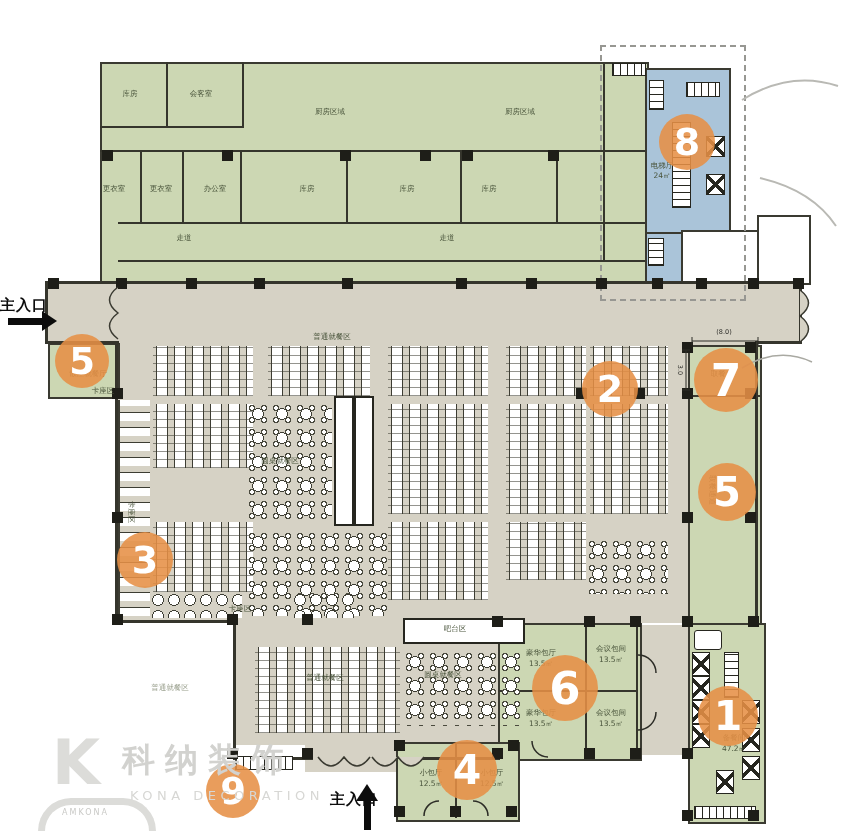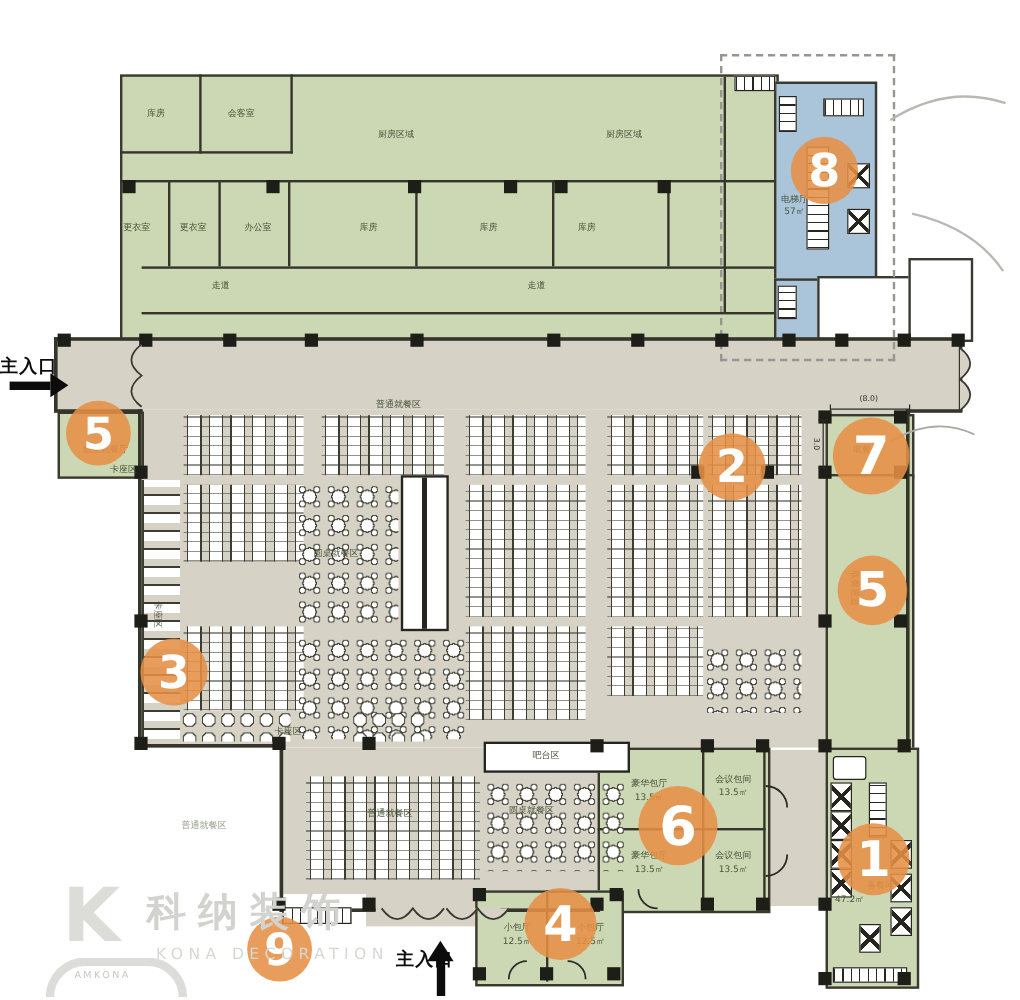--- a/index.html
+++ b/index.html
@@ -206,21 +206,21 @@
 <span class="lbl" style="left:201px;top:94px">会客室</span>
 <span class="lbl" style="left:114px;top:189px">更衣室</span>
 <span class="lbl" style="left:161px;top:189px">更衣室</span>
 <span class="lbl" style="left:215px;top:189px">办公室</span>
 <span class="lbl" style="left:307px;top:189px">库房</span>
 <span class="lbl" style="left:407px;top:189px">库房</span>
 <span class="lbl" style="left:489px;top:189px">库房</span>
 <span class="lbl" style="left:184px;top:238px">走道</span>
 <span class="lbl" style="left:447px;top:238px">走道</span>
 <span class="lbl" style="left:662px;top:166px">电梯厅</span>
-<span class="lbl" style="left:662px;top:176px">57㎡</span>
+<span class="lbl" style="left:662px;top:176px">24㎡</span>
 <span class="lbl" style="left:332px;top:337px">普通就餐区</span>
 <span class="lbl" style="left:103px;top:391px">卡座区</span>
 <span class="lbl" style="left:280px;top:461px">圆桌就餐区</span>
 <span class="lbl rot" style="left:131px;top:512px">卡座区</span>
 <span class="lbl" style="left:240px;top:609px">卡座区</span>
 <span class="lbl" style="left:455px;top:629px">吧台区</span>
 <span class="lbl" style="left:443px;top:675px">圆桌就餐区</span>
 <span class="lbl" style="left:325px;top:678px">普通就餐区</span>
 <span class="lbl" style="left:541px;top:653px">豪华包厅</span>
 <span class="lbl" style="left:541px;top:664px">13.5㎡</span>
@@ -228,21 +228,21 @@
 <span class="lbl" style="left:611px;top:660px">13.5㎡</span>
 <span class="lbl" style="left:541px;top:713px">豪华包厅</span>
 <span class="lbl" style="left:541px;top:724px">13.5㎡</span>
 <span class="lbl" style="left:611px;top:713px">会议包间</span>
 <span class="lbl" style="left:611px;top:724px">13.5㎡</span>
 <span class="lbl" style="left:431px;top:773px">小包厅</span>
 <span class="lbl" style="left:431px;top:784px">12.5㎡</span>
 <span class="lbl" style="left:492px;top:773px">小包厅</span>
 <span class="lbl" style="left:492px;top:784px">12.5㎡</span>
 <span class="lbl" style="left:734px;top:738px">备餐间</span>
-<span class="lbl" style="left:708px;top:749px">47.2㎡</span>
+<span class="lbl" style="left:734px;top:749px">47.2㎡</span>
 <span class="lbl" style="left:722px;top:374px">取餐台</span>
 <span class="lbl rot" style="left:712px;top:490px">取餐通道</span>
 <span class="lbl" style="left:88px;top:374px">散座就餐厅</span>
 <span class="lbl faint" style="left:170px;top:688px">普通就餐区</span>
 <span class="lbl dim" style="left:724px;top:332px">(8.0)</span>
 <span class="lbl dim rot" style="left:680px;top:370px">3.0</span>
 
 <div class="marker" style="left:659px;top:114px;width:56px;height:56px;font-size:38px">8</div>
 <div class="marker" style="left:55px;top:334px;width:54px;height:54px;font-size:37px">5</div>
 <div class="marker" style="left:582px;top:361px;width:56px;height:56px;font-size:38px">2</div>

